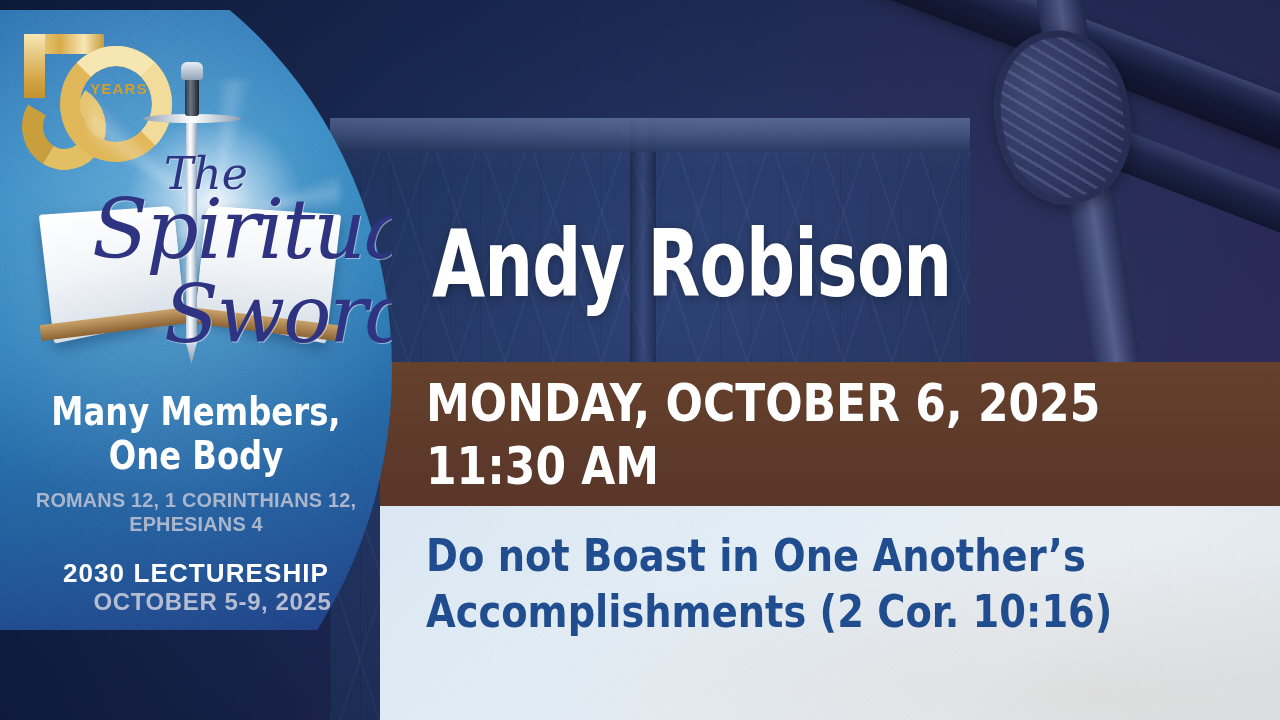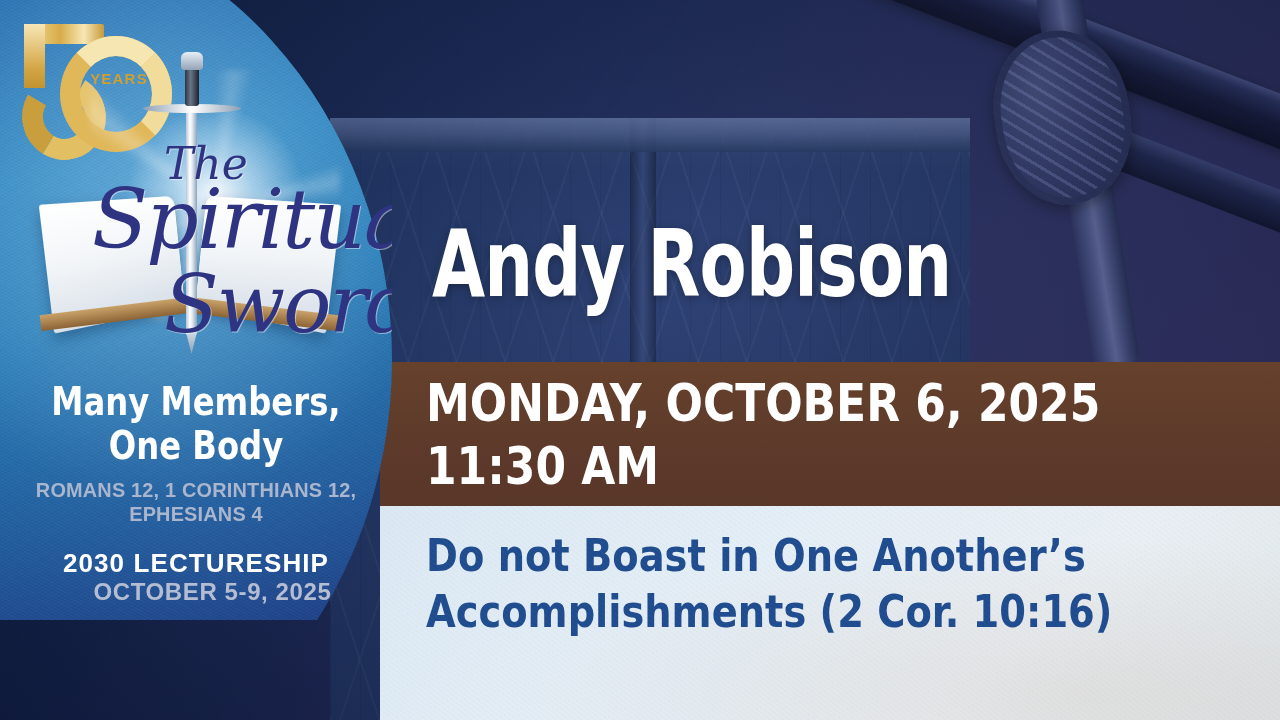--- a/index.html
+++ b/index.html
@@ -162,21 +162,21 @@
     line-height:1.28;
     color:#1f4c8f;
     letter-spacing:0px;
     transform:scaleX(0.97);
     transform-origin:left top;
   }
 
   
   .sidebar {
     position:absolute;
-    left:0; top:0; width:392px; height:620px;
+    left:0; top:10px; width:392px; height:620px;
     overflow:hidden;
   }
   .sidebar-shape {
     position:absolute;
     left:-430px; top:-92px;
     width:822px; height:904px;
     border-radius:50%;
     background:
       radial-gradient(ellipse at 72% 33%, rgba(160,215,245,0.55) 0%, rgba(90,170,220,0.18) 34%, rgba(0,0,0,0) 58%),
       linear-gradient(168deg,#1b4f93 0%, #1f63a8 16%, #1d78b8 34%, #1b72b0 48%, #1a5b9c 62%, #1d3f86 80%, #222c74 100%);

